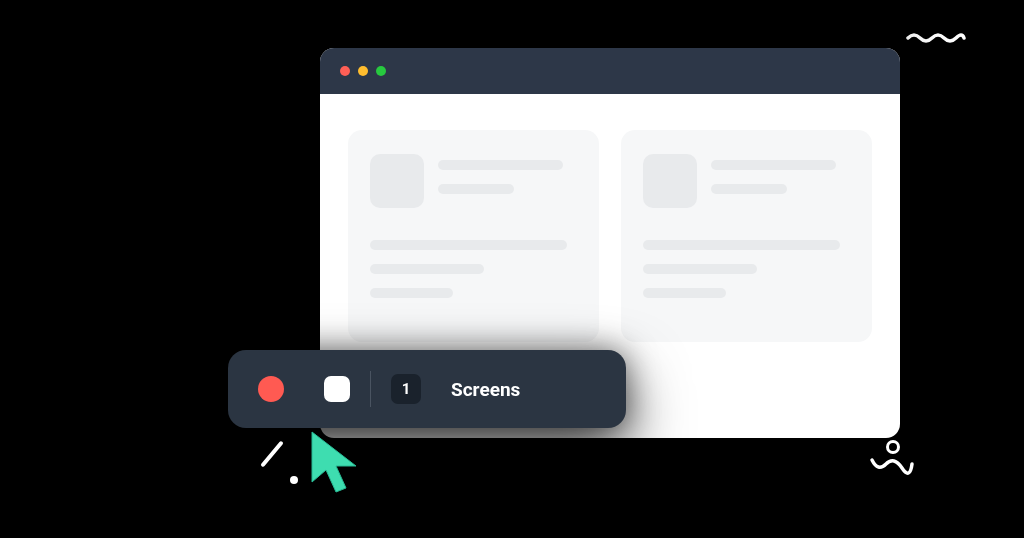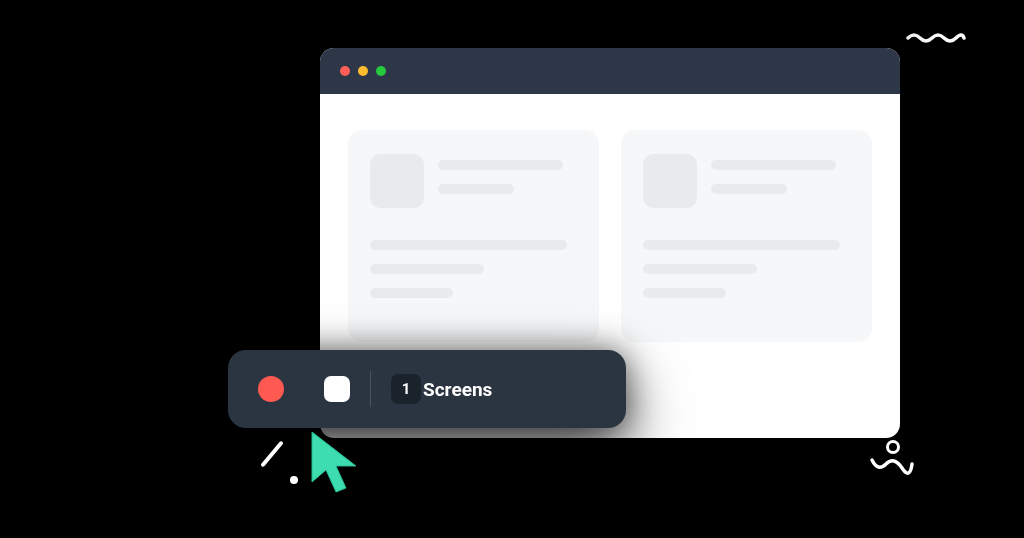--- a/index.html
+++ b/index.html
@@ -119,21 +119,21 @@
       align-items: center;
       justify-content: center;
       color: #fff;
       font-weight: 700;
       font-size: 15px;
     }
     .screens-label {
       color: #fff;
       font-weight: 700;
       font-size: 19px;
-      margin-left: 2px;
+      margin-left: 30px;
     }
 
     
     .cursor {
       position: absolute;
       left: 308px;
       top: 428px;
       width: 54px;
       height: 70px;
       pointer-events: none;

